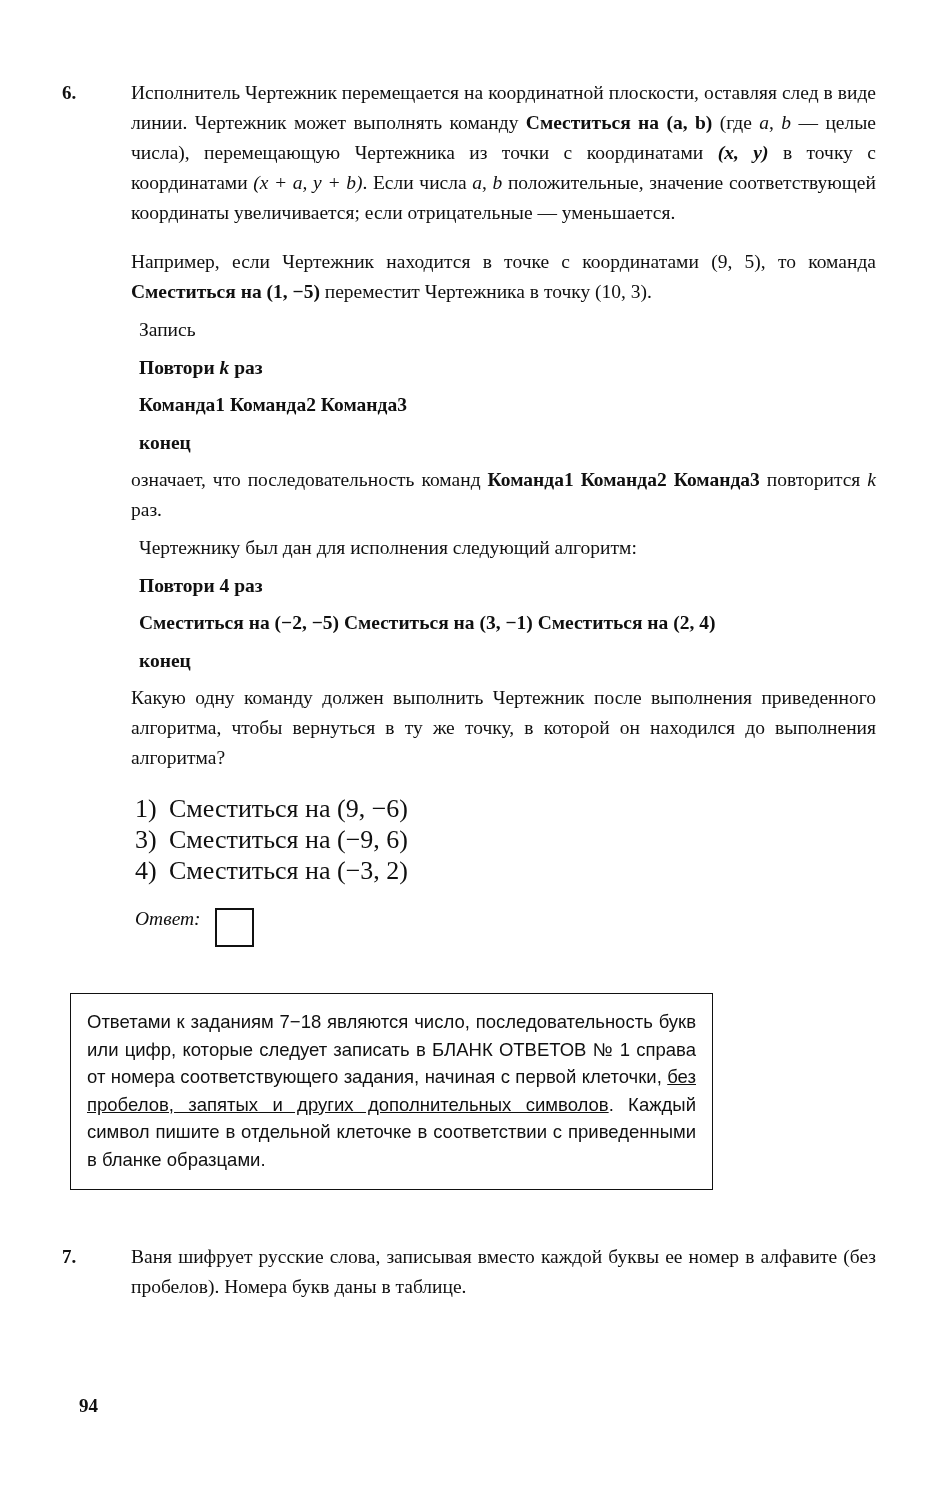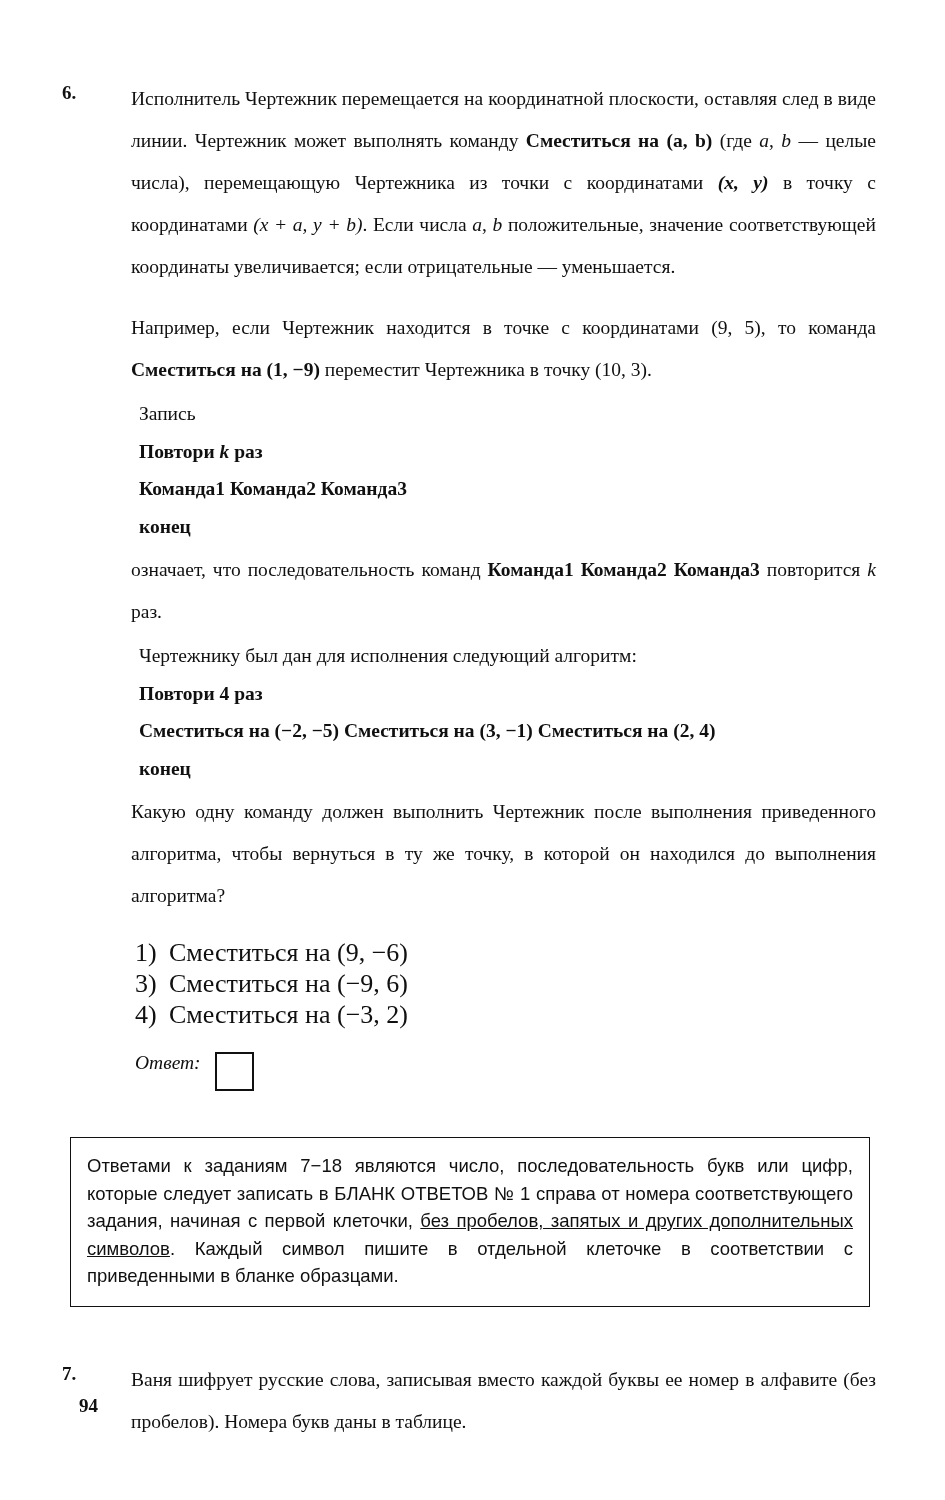--- a/index.html
+++ b/index.html
@@ -44,21 +44,21 @@
     line-height: 29px;
   }
   .task-body {
     margin-left: 69px;
     width: 745px;
   }
   p.just {
     margin: 0;
     text-align: justify;
     font-size: 19.5px;
-    line-height: 42px;
+    line-height: 30px;
     text-indent: 0;
     hyphens: manual;
   }
   p.just.gap {
     margin-top: 19px;
   }
   p.line {
     margin: 8px;
     font-size: 19.5px;
     line-height: 29.5px;
@@ -97,21 +97,21 @@
     width: 35px;
     height: 35px;
     border: 2px solid #111;
     background: #fff;
   }
 
   
   .notice {
     margin-top: 46px;
     margin-left: 8px;
-    width: 800px;
+    width: 643px;
     border: 1.5px solid #111;
     box-sizing: border-box;
     padding: 14px 16px 16px 16px;
   }
   .notice p {
     margin: 0;
     font-family: "Liberation Sans", sans-serif;
     font-size: 18.5px;
     line-height: 27.5px;
     text-align: justify;
@@ -139,21 +139,21 @@
 
 <div class="page">
   <div class="content">
 
     <div class="task">
       <div class="task-num">6.</div>
       <div class="task-body">
 
         <p class="just"><span>Исполнитель Чертежник перемещается на координатной плоскости, оставляя след в виде линии. Чертежник может выполнять команду </span><b>Сместиться на (a, b)</b><span> (где </span><i>a</i><span>, </span><i>b</i><span> — целые числа), перемещающую Чертежника из точки с координатами </span><b><i>(x, y)</i></b><span> в точку с координатами </span><i>(x + a, y + b)</i><span>. Если числа </span><i>a</i><span>, </span><i>b</i><span> положительные, значение соответствующей координаты увеличивается; если отрицательные — уменьшается.</span></p>
 
-        <p class="just gap"><span>Например, если Чертежник находится в точке с координатами (9, 5), то команда </span><b>Сместиться на (1, −9)</b><span> переместит Чертежника в точку (10, 3).</span></p>
+        <p class="just gap"><span>Например, если Чертежник находится в точке с координатами (9, 5), то команда </span><b>Сместиться на (1, −5)</b><span> переместит Чертежника в точку (10, 3).</span></p>
 
         <p class="line">Запись</p>
 
         <p class="line"><b>Повтори </b><b><i>k</i></b><b> раз</b></p>
 
         <p class="line"><b>Команда1 Команда2 Команда3</b></p>
 
         <p class="line"><b>конец</b></p>
 
         <p class="just"><span>означает, что последовательность команд </span><b>Команда1 Команда2 Команда3</b><span> повторится </span><i>k</i><span> раз.</span></p>

